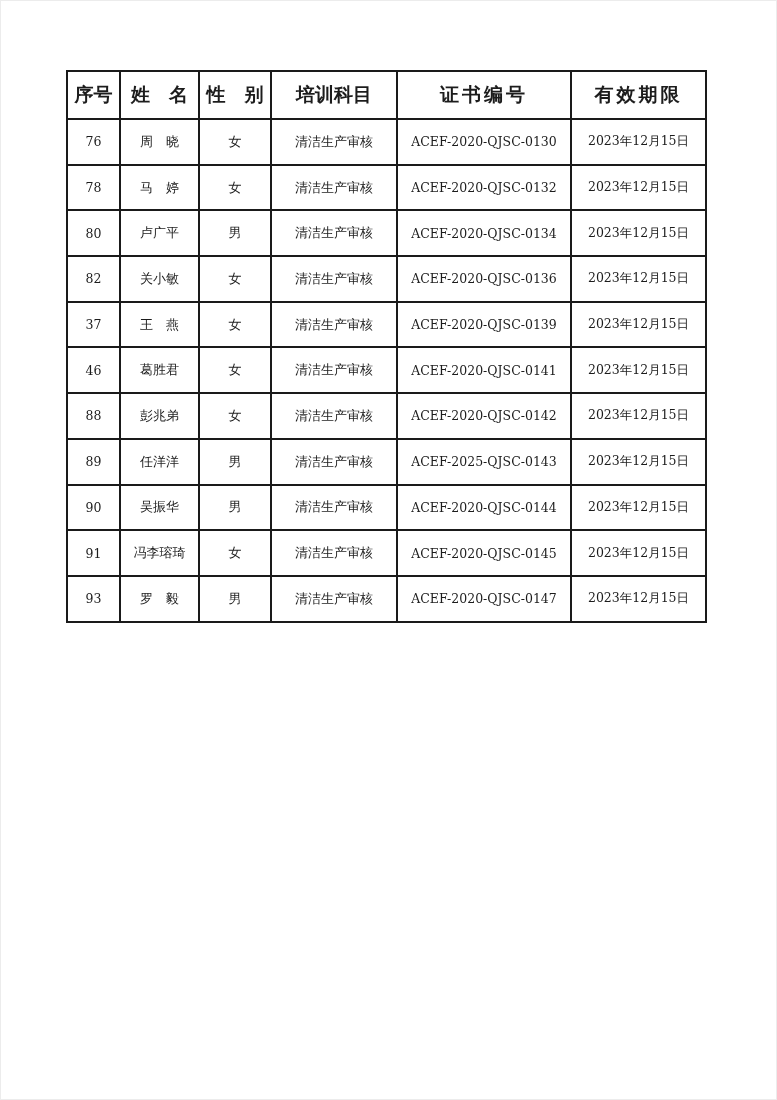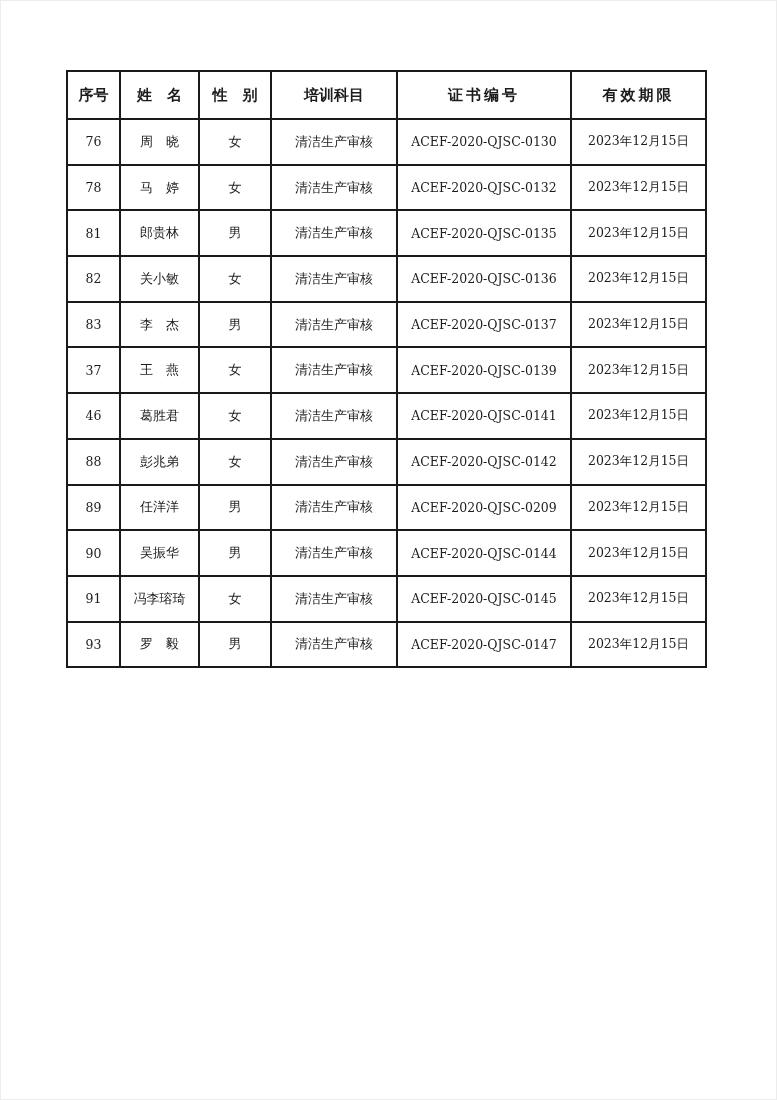--- a/index.html
+++ b/index.html
@@ -31,21 +31,21 @@
     text-align: center;
     vertical-align: middle;
     padding: 0;
     overflow: hidden;
     white-space: nowrap;
   }
   .cert-table thead tr {
     height: 48px;
   }
   .cert-table thead th {
-    font-size: 15px;
+    font-size: 19px;
     font-weight: bold;
   }
   .cert-table thead th:nth-child(5),
   .cert-table thead th:nth-child(6) {
     letter-spacing: 3px;
   }
   .cert-table tbody tr {
     height: 45.7px;
   }
   .cert-table tbody td {
@@ -94,41 +94,33 @@
         </tr>
         <tr>
           <td>78</td>
           <td>马　婷</td>
           <td>女</td>
           <td>清洁生产审核</td>
           <td>ACEF-2020-QJSC-0132</td>
           <td>2023年12月15日</td>
         </tr>
         <tr>
-          <td>81</td>
-          <td>郎贵林</td>
+          <td>80</td>
+          <td>卢广平</td>
           <td>男</td>
           <td>清洁生产审核</td>
-          <td>ACEF-2020-QJSC-0135</td>
+          <td>ACEF-2020-QJSC-0134</td>
           <td>2023年12月15日</td>
         </tr>
         <tr>
           <td>82</td>
           <td>关小敏</td>
           <td>女</td>
           <td>清洁生产审核</td>
           <td>ACEF-2020-QJSC-0136</td>
-          <td>2023年12月15日</td>
-        </tr>
-        <tr>
-          <td>83</td>
-          <td>李　杰</td>
-          <td>男</td>
-          <td>清洁生产审核</td>
-          <td>ACEF-2020-QJSC-0137</td>
           <td>2023年12月15日</td>
         </tr>
         <tr>
           <td>37</td>
           <td>王　燕</td>
           <td>女</td>
           <td>清洁生产审核</td>
           <td>ACEF-2020-QJSC-0139</td>
           <td>2023年12月15日</td>
         </tr>
@@ -146,21 +138,21 @@
           <td>女</td>
           <td>清洁生产审核</td>
           <td>ACEF-2020-QJSC-0142</td>
           <td>2023年12月15日</td>
         </tr>
         <tr>
           <td>89</td>
           <td>任洋洋</td>
           <td>男</td>
           <td>清洁生产审核</td>
-          <td>ACEF-2020-QJSC-0209</td>
+          <td>ACEF-2025-QJSC-0143</td>
           <td>2023年12月15日</td>
         </tr>
         <tr>
           <td>90</td>
           <td>吴振华</td>
           <td>男</td>
           <td>清洁生产审核</td>
           <td>ACEF-2020-QJSC-0144</td>
           <td>2023年12月15日</td>
         </tr>

